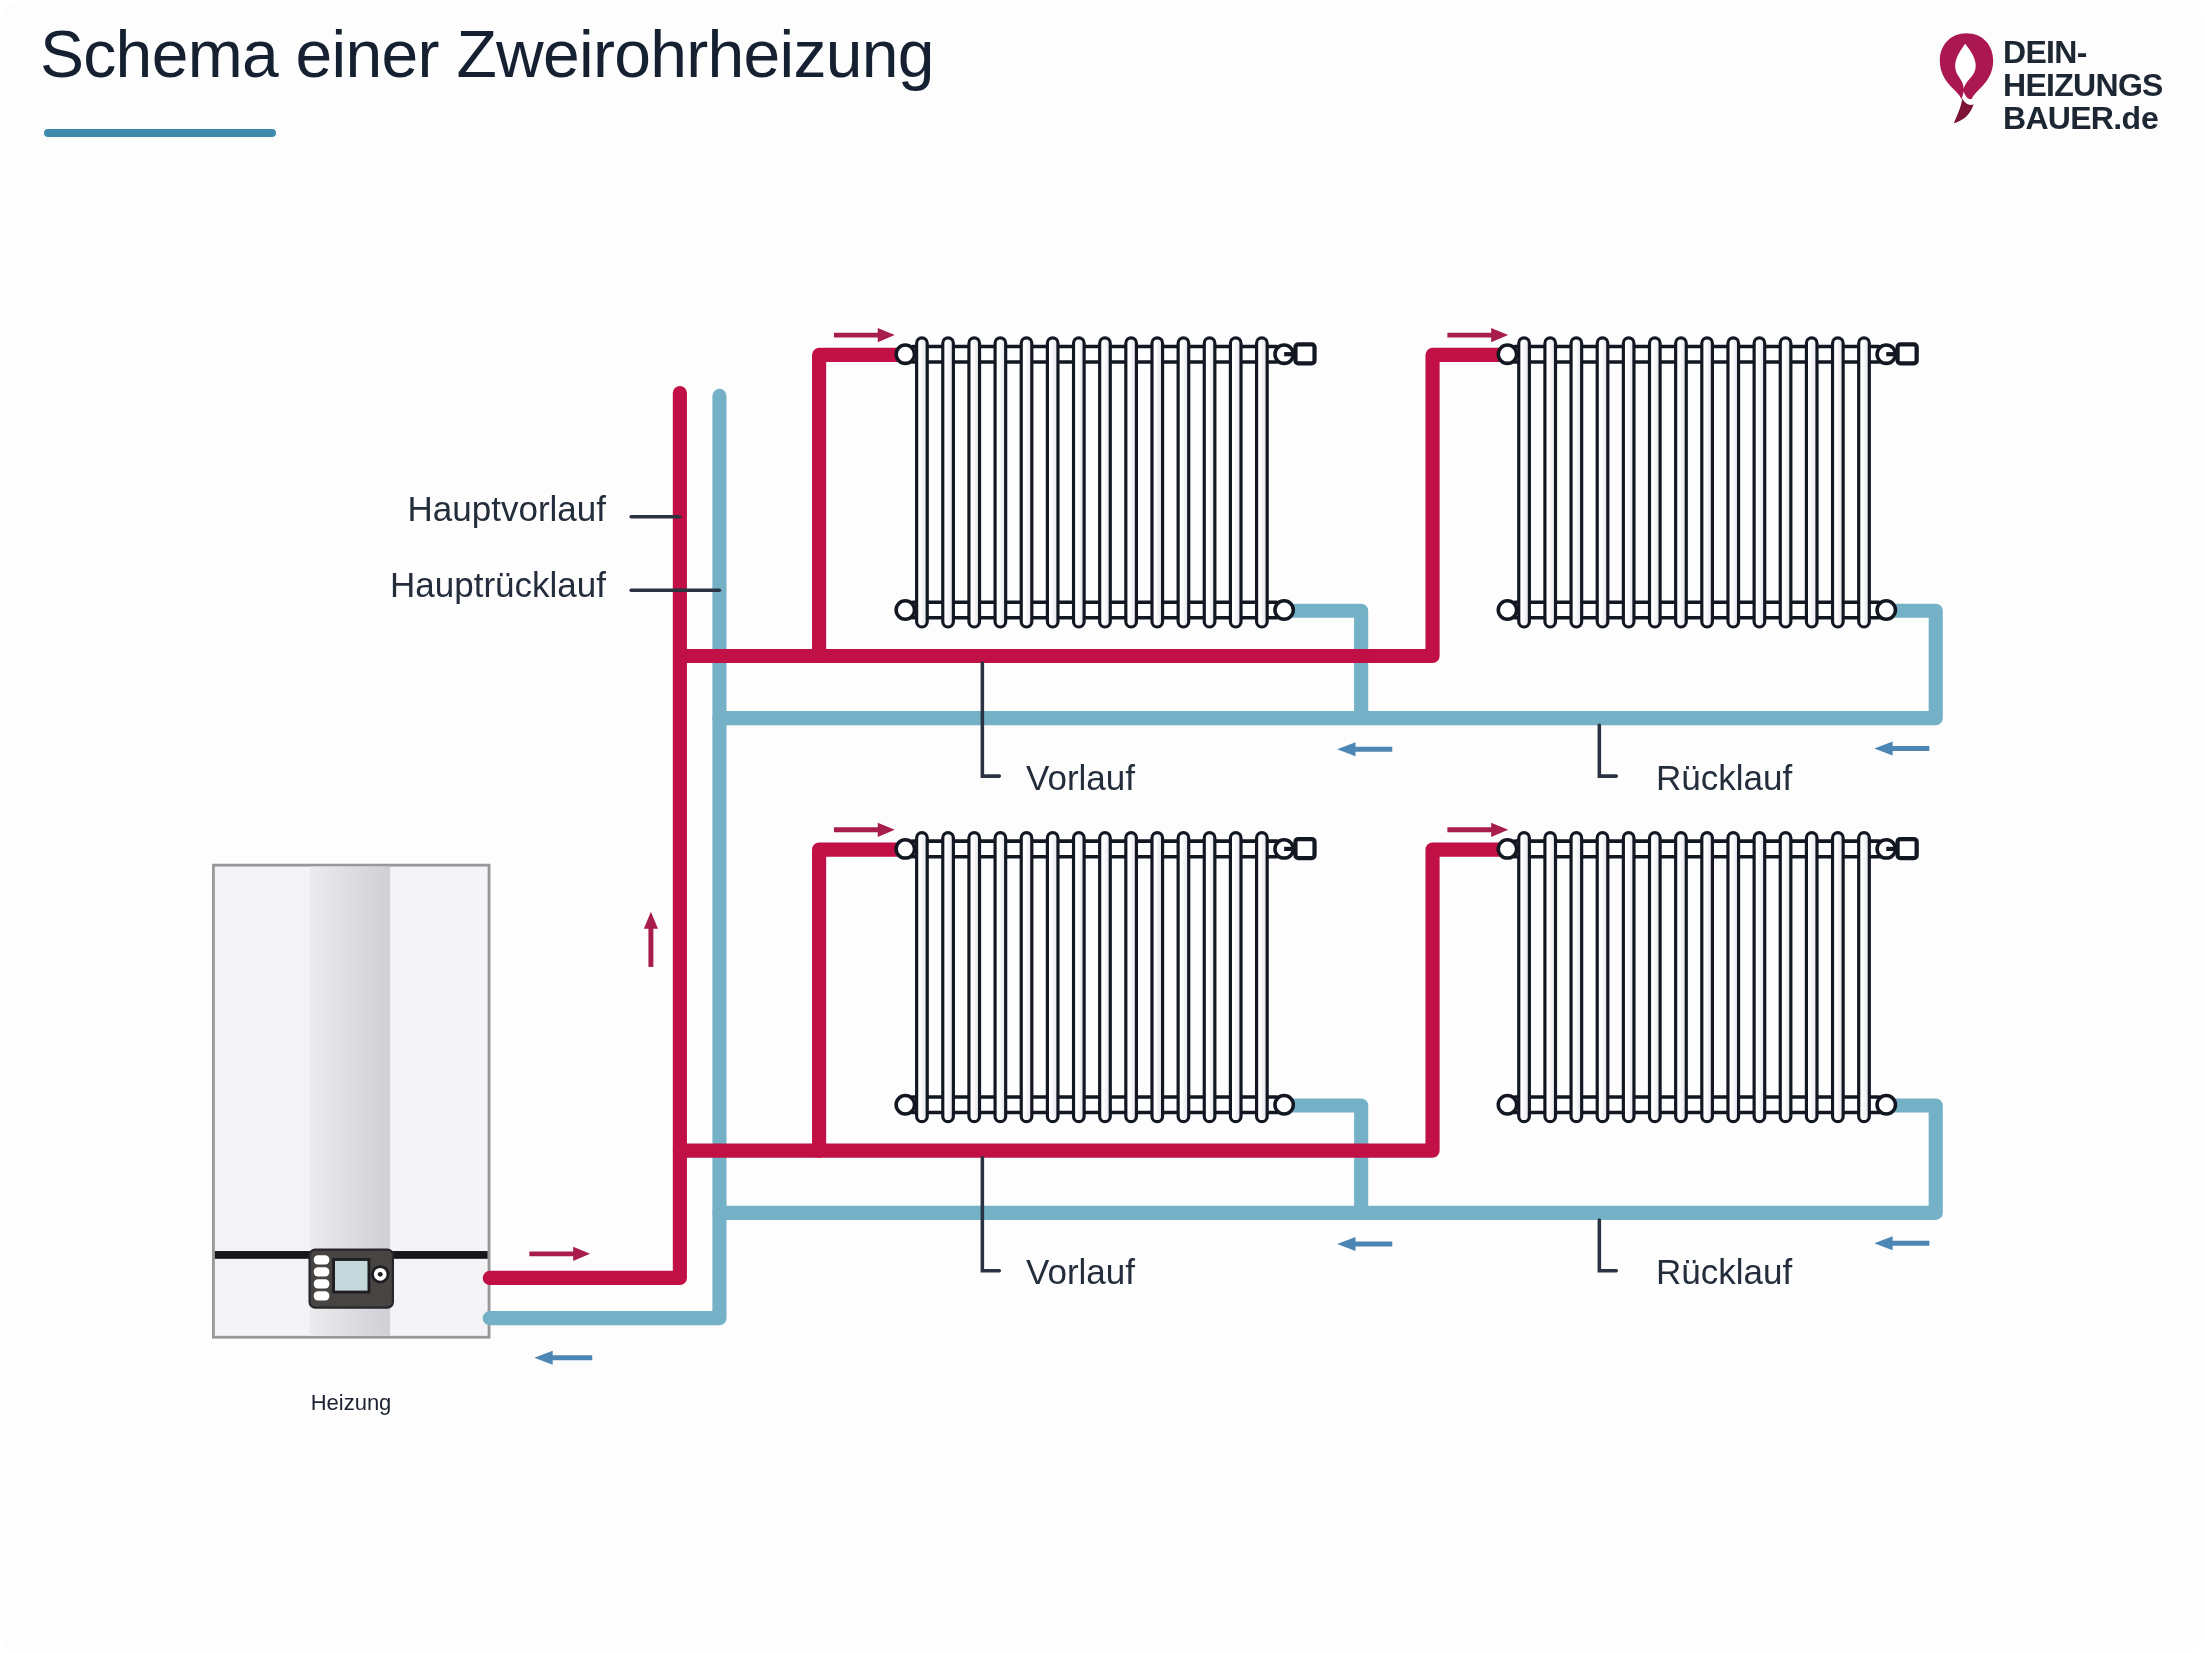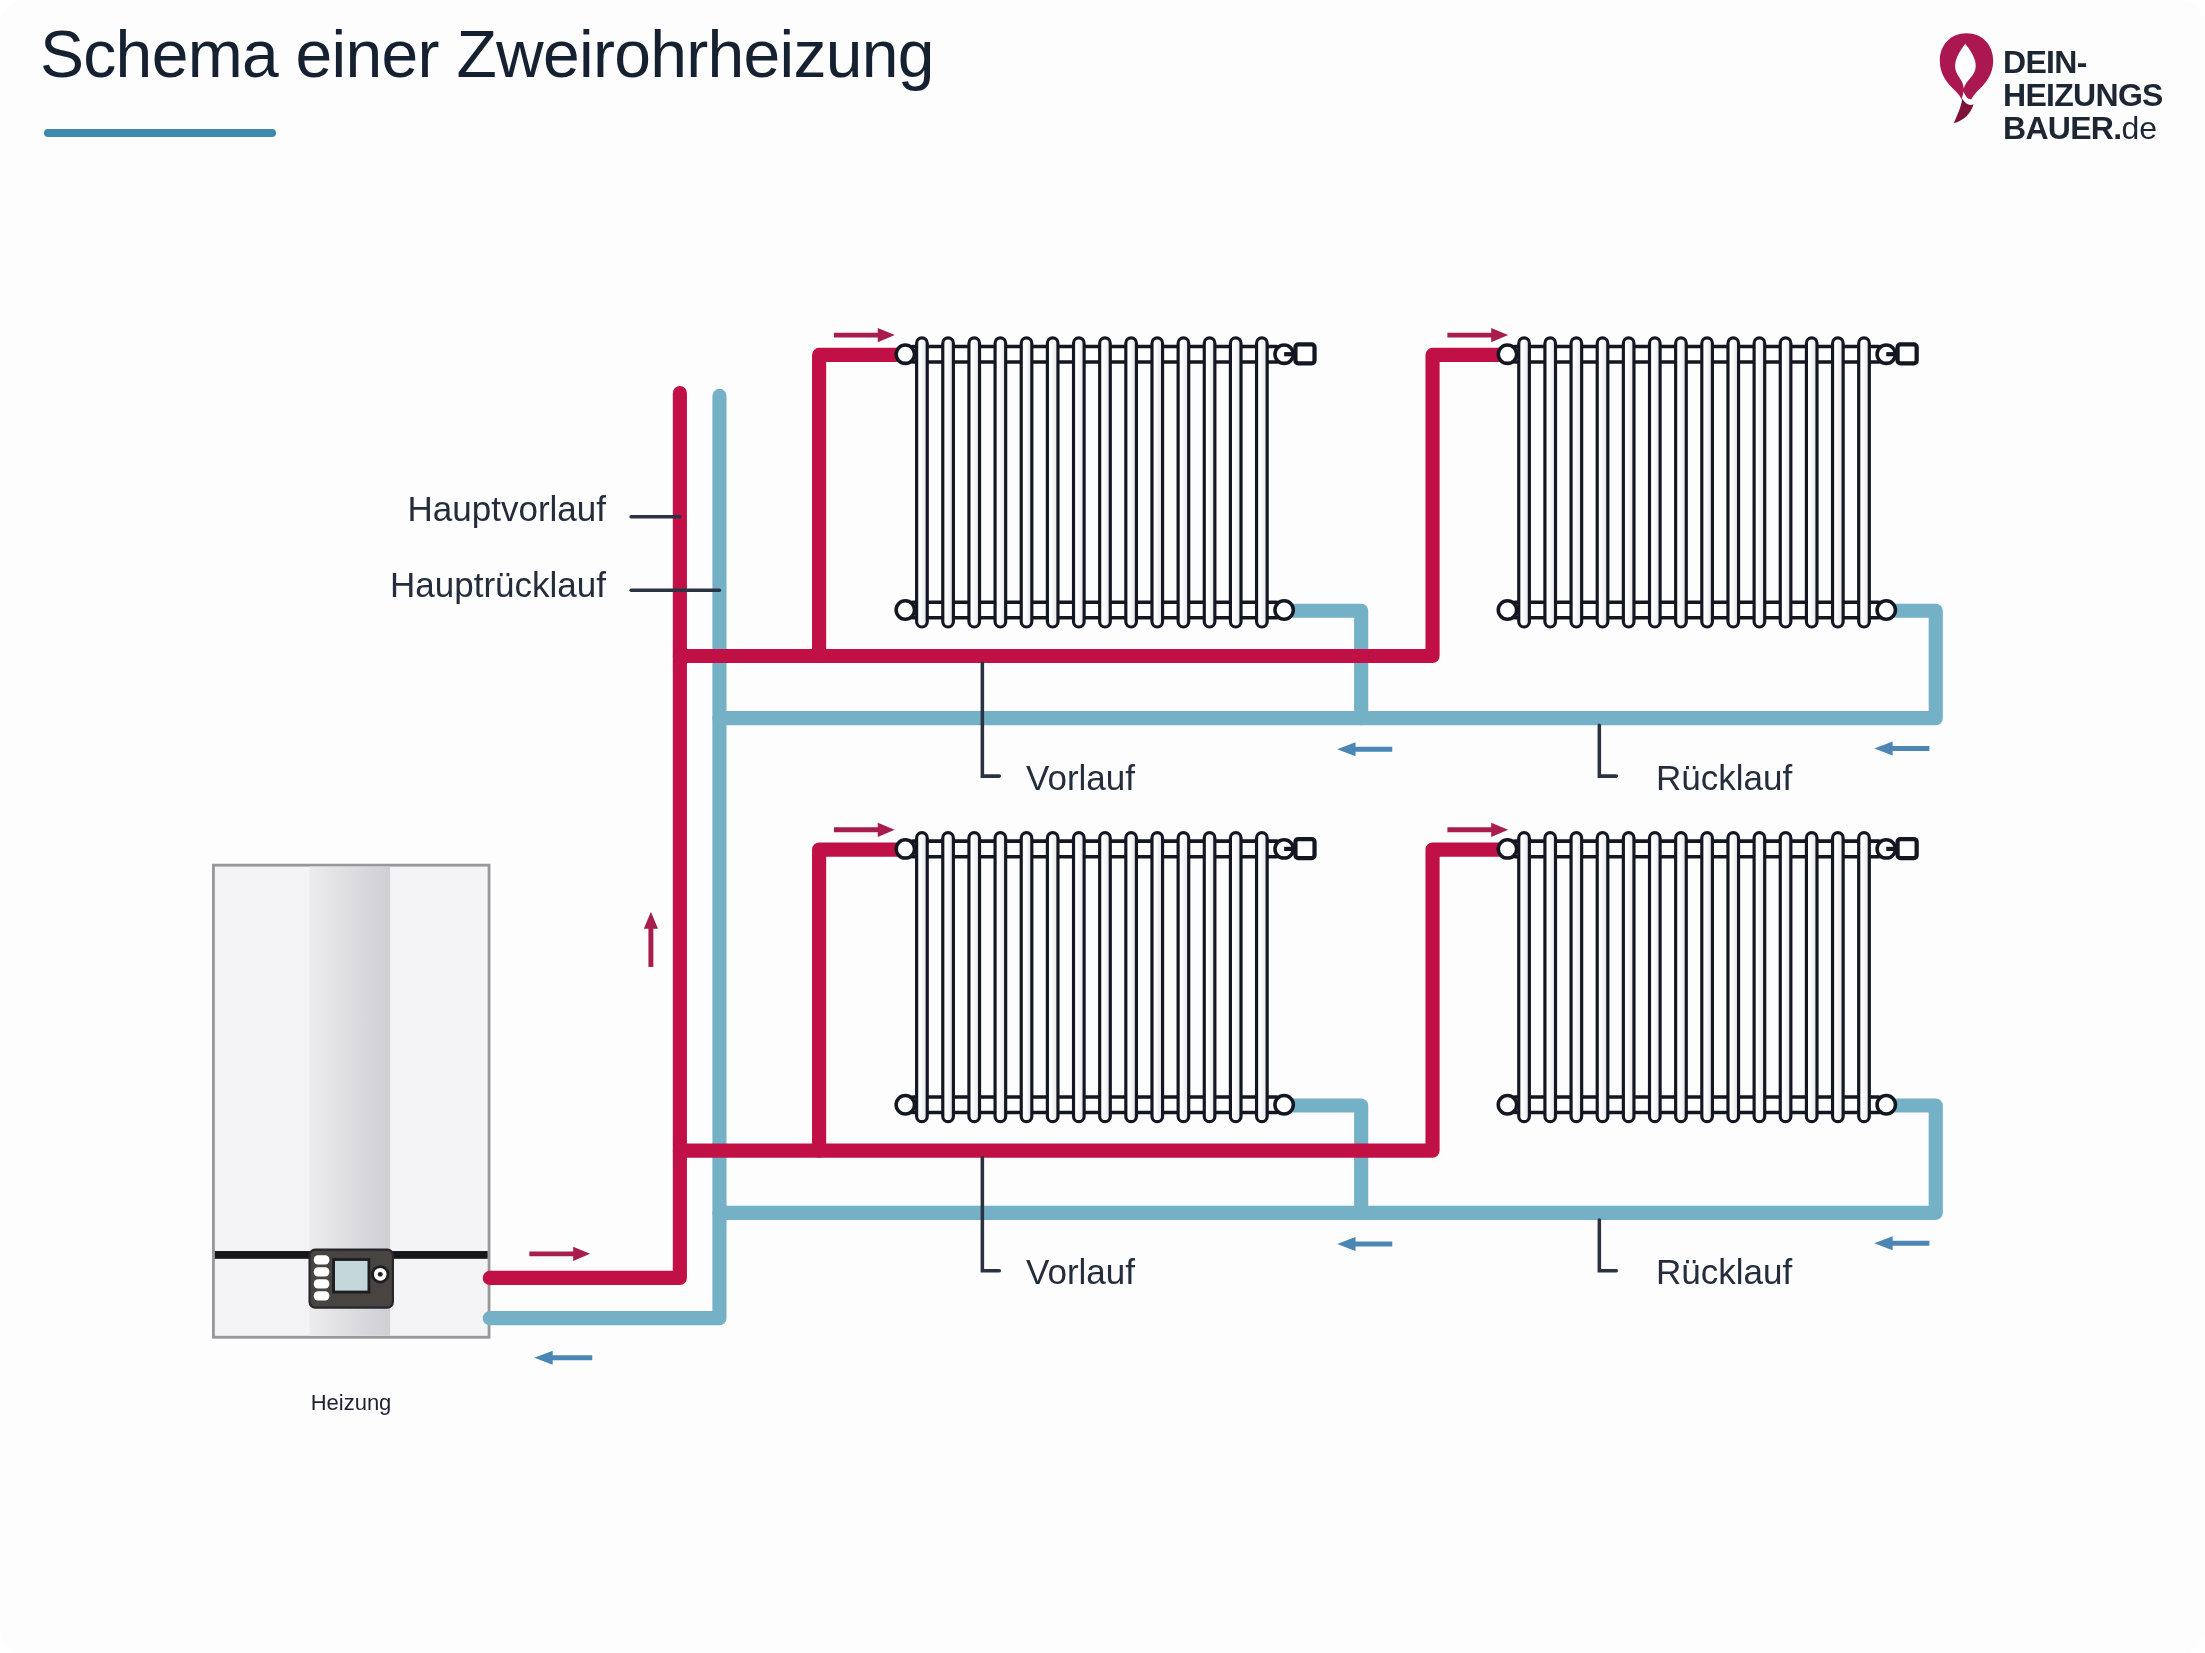--- a/index.html
+++ b/index.html
@@ -4,24 +4,24 @@
 <style>
   html,body{margin:0;padding:0;background:#ffffff;}
   .page{position:relative;width:2205px;height:1654px;background:#fdfdfe;overflow:hidden;
         font-family:"Liberation Sans", sans-serif;border-radius:24px;}
   .title{position:absolute;left:40px;top:15.5px;font-size:66px;letter-spacing:-0.7px;
          color:#152031;white-space:nowrap;}
   .title-underline{position:absolute;left:44px;top:129px;width:232px;height:7.8px;
          background:#3e8aac;border-radius:4.2px;}
   .logo{position:absolute;left:1937px;top:31px;display:flex;align-items:flex-start;}
   .logo-flame{width:59px;height:100px;margin-right:7px;}
-  .logo-text{display:flex;flex-direction:column;margin-top:15px;}
+  .logo-text{display:flex;flex-direction:column;margin-top:5px;}
   .logo-line{font-size:32px;line-height:33px;font-weight:800;letter-spacing:-0.7px;
          color:#1d2733;white-space:nowrap;}
-  .logo-suffix{font-weight:400;letter-spacing:0;}
+  .logo-suffix{font-weight:700;letter-spacing:0;}
   .diagram-label{position:absolute;font-size:35px;color:#232d3b;white-space:nowrap;}
   .lbl-right{text-align:left;}
   .boiler-caption{position:absolute;left:213px;top:1390px;width:276px;text-align:center;
          font-size:22px;color:#1b2330;}
 </style>
 </head>
 <body>
 
 <div class="page">
 

